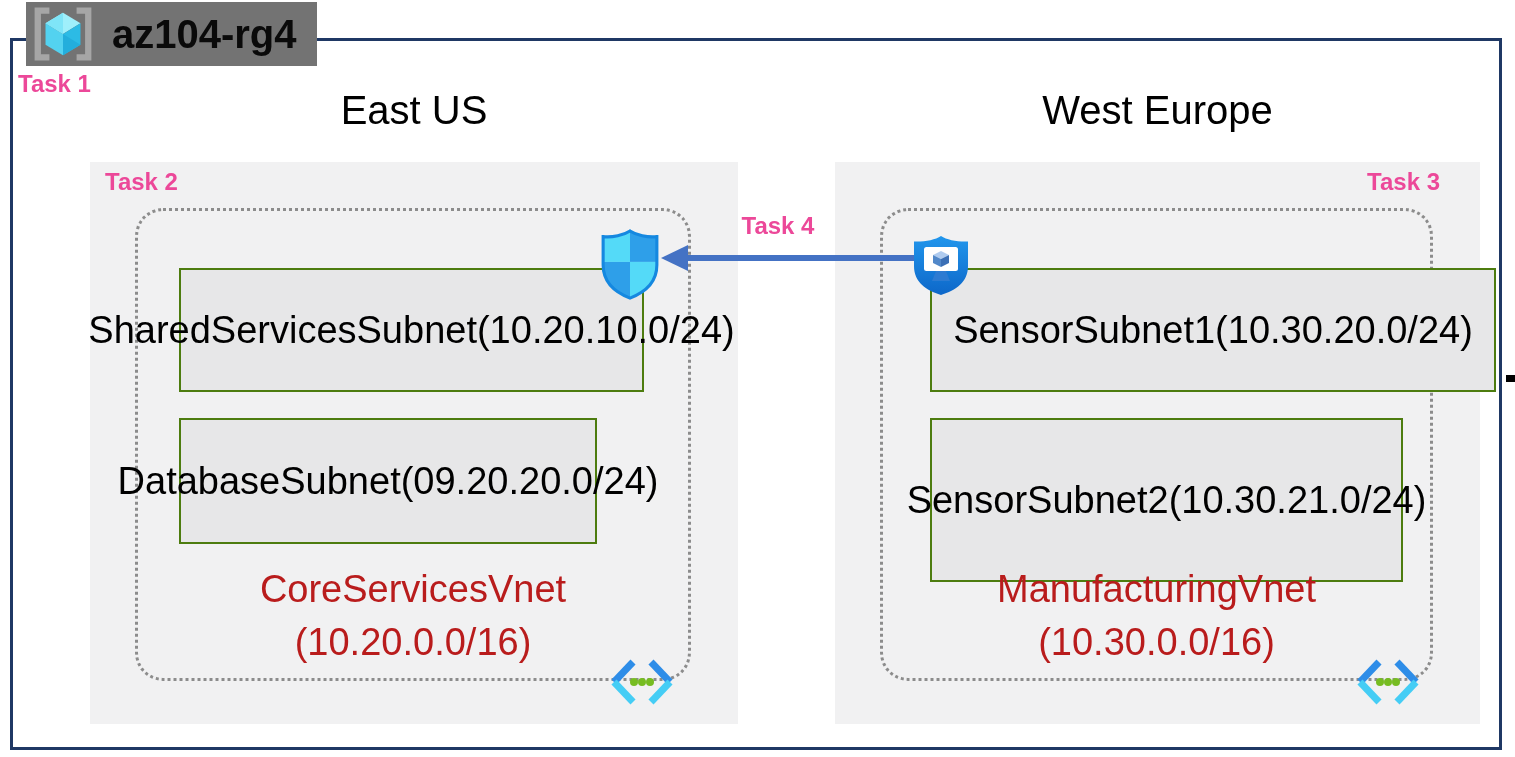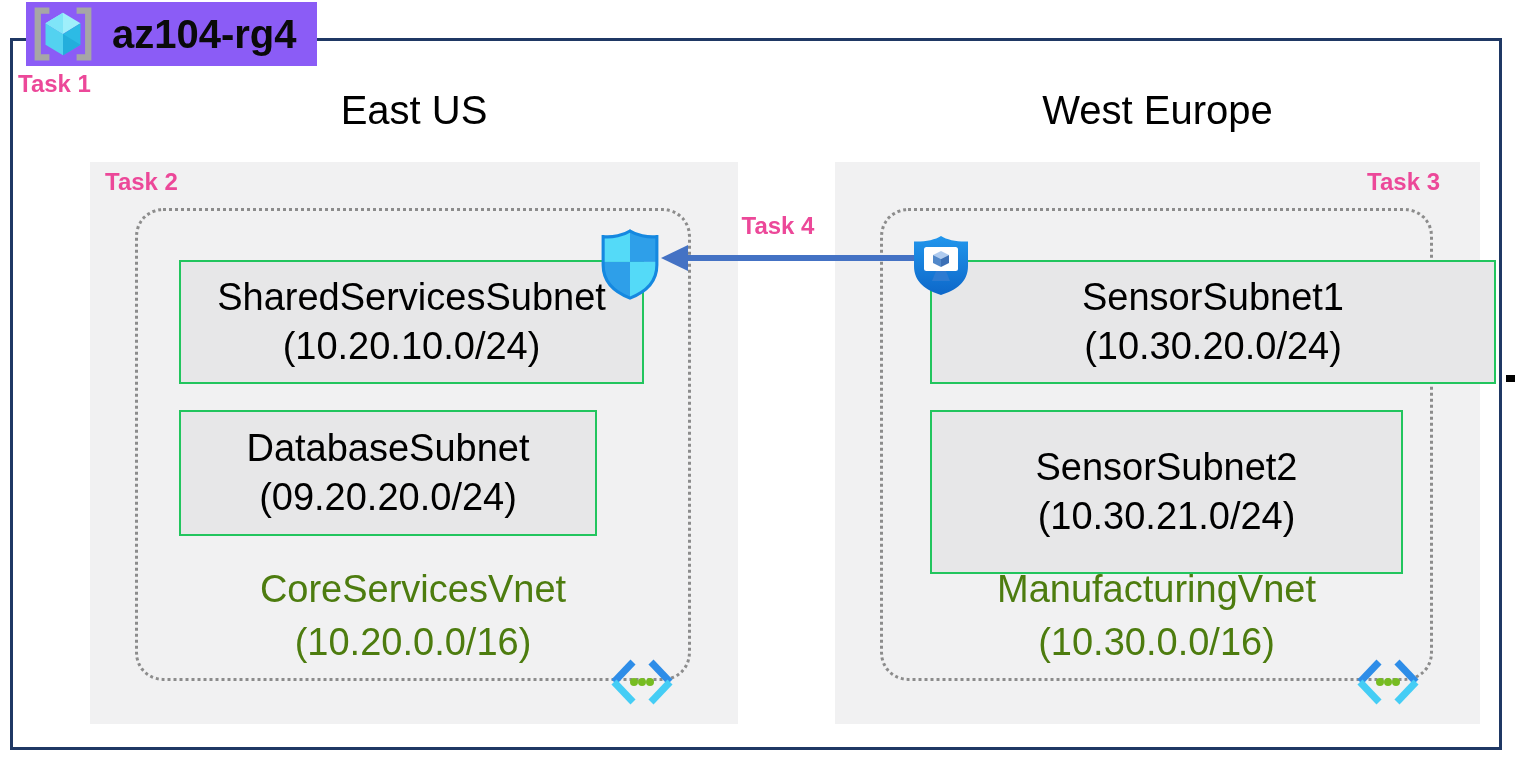--- a/index.html
+++ b/index.html
@@ -8,21 +8,21 @@
     font-family:"Liberation Sans","DejaVu Sans",sans-serif;overflow:hidden;
   }
   
   .outer-frame{
     position:absolute;left:10px;top:38px;width:1492px;height:712px;
     border:3px solid #1F3864;box-sizing:border-box;background:transparent;
   }
   
   .rg-titlebar{
     position:absolute;left:26px;top:2px;height:64px;z-index:5;
-    display:flex;align-items:center;background:#8b5cf6;padding:0 20px 0 4px;
+    display:flex;align-items:center;background:#737373;padding:0 20px 0 4px;
   }
   .rg-titlebar svg{display:block;margin-right:16px;}
   .rg-title{
     font-size:40px;font-weight:bold;color:#0a0a0a;letter-spacing:0px;white-space:nowrap;
   }
   .task-label{
     position:absolute;font-size:24px;font-weight:bold;color:#ec4899;white-space:nowrap;z-index:6;
   }
   .task1{left:18px;top:70px;}
   .region-label{
@@ -39,31 +39,31 @@
   .task2{left:105px;top:168px;}
   .task3{left:1310px;top:168px;width:130px;text-align:right;}
   .task4{left:693px;top:212px;width:170px;text-align:center;z-index:6;}
   .vnet-box{
     position:absolute;top:208px;height:473px;box-sizing:border-box;
     border:3px dotted #8C8C8C;border-radius:28px;z-index:2;
   }
   .vnet-east{left:135px;width:556px;}
   .vnet-west{left:880px;width:553px;}
   .subnet-box{
-    position:absolute;box-sizing:border-box;background:#E7E7E8;border:2px solid #22c55e;
-    display:flex;flex-direction:column;justify-content:center;align-items:center;
-    text-align:center;color:#000;
+    position:absolute;box-sizing:border-box;background:#E7E7E8;border:2px solid #4d7c0f;
+    display:flex;flex-direction:row;justify-content:center;align-items:center;
+    text-align:center;color:#000;margin-top:8px;
   }
   .subnet-name,.subnet-cidr{font-size:38px;line-height:49px;white-space:nowrap;}
   .vnet-east .subnet-1{left:41px;top:49px;width:465px;height:124px;}
   .vnet-east .subnet-2{left:41px;top:199px;width:418px;height:126px;}
   .vnet-west .subnet-1{left:47px;top:49px;width:566px;height:124px;}
   .vnet-west .subnet-2{left:47px;top:199px;width:473px;height:164px;}
   .vnet-label{
-    position:absolute;left:0;right:0;top:352px;text-align:center;color:#4d7c0f;
+    position:absolute;left:0;right:0;top:352px;text-align:center;color:#b91c1c;
   }
   .vnet-name,.vnet-cidr{font-size:38px;line-height:53px;white-space:nowrap;}
   .vnet-icon{
     position:absolute;width:70px;height:50px;z-index:4;
   }
   .vnet-east .vnet-icon{left:469px;top:446px;}
   .vnet-west .vnet-icon{left:470px;top:446px;}
   .nsg-icon{position:absolute;left:599px;top:227px;width:62px;height:74px;z-index:5;}
   .secure-vm-icon{position:absolute;left:909px;top:234px;width:64px;height:62px;z-index:5;}
   .peer-arrow{position:absolute;left:658px;top:240px;width:290px;height:36px;z-index:4;}

